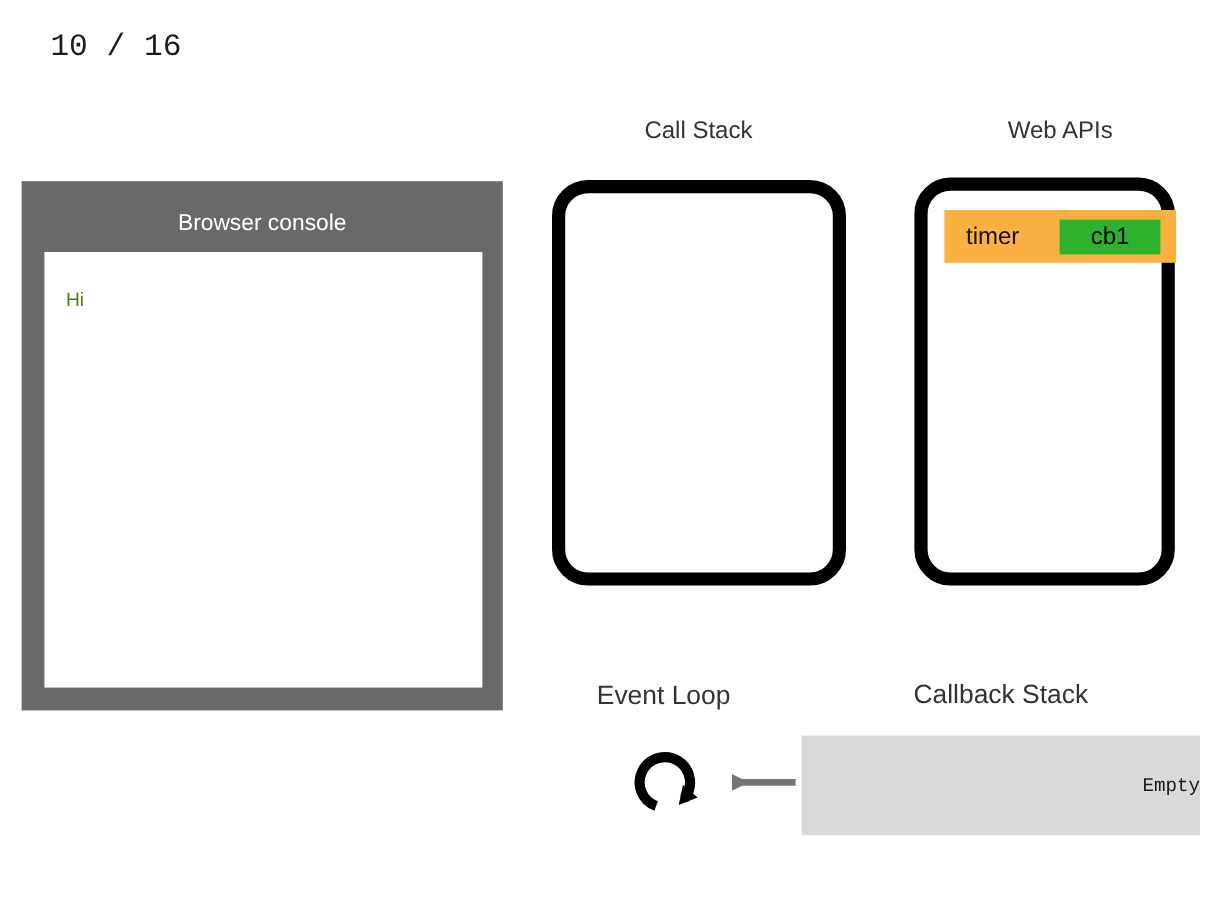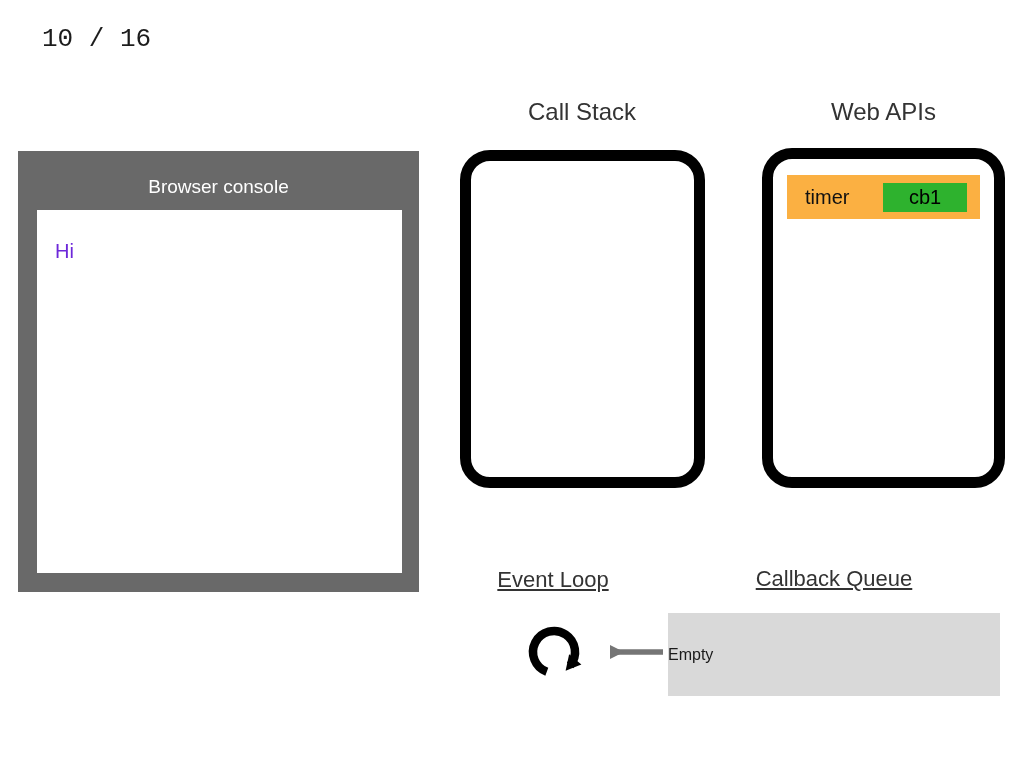--- a/index.html
+++ b/index.html
@@ -38,48 +38,48 @@
     font-size: 19px;
   }
   .console-screen {
     position: absolute;
     left: 19px; top: 59px;
     width: 365px; height: 363px;
     background: #ffffff;
     padding: 30px 0 0 18px;
   }
   .console-log {
-    font-size: 20px;
-    color: #6d28d9;
+    font-size: 16px;
+    color: #4d7c0f;
     line-height: 22px;
     margin-bottom: 19px;
   }
 
   
   .section-title {
     position: absolute;
     text-align: center;
     color: var(--label-dark, #333333);
   }
-  .title-lg { font-size: 24px; }
-  .title-md { font-size: 22px; text-decoration: underline; }
+  .title-lg { font-size: 20px; }
+  .title-md { font-size: 22px; }
   .call-stack-title { left: 460px; top: 98px; width: 244px; }
   .web-apis-title   { left: 762px; top: 98px; width: 243px; }
   .event-loop-title { left: 478px; top: 567px; width: 150px; }
   .callback-queue-title { left: 668px; top: 566px; width: 332px; }
 
   
   .thick-box {
     position: absolute;
     background: #ffffff;
     border: 11px solid #000000;
     border-radius: 30px;
   }
   .call-stack-box { left: 460px; top: 150px; width: 245px; height: 338px; }
-  .web-apis-box   { left: 762px; top: 148px; width: 243px; height: 340px; }
+  .web-apis-box   { left: 762px; top: 148px; width: 217px; height: 340px; }
 
   
   .api-task {
     position: absolute;
     left: 14px; top: 16px;
     width: 193px; height: 44px;
     background: var(--task-orange, #FBB042);
     display: flex;
     align-items: center;
     justify-content: space-between;
@@ -108,21 +108,21 @@
     left: 603px; top: 640px;
     width: 62px; height: 24px;
   }
 
   
   .queue-box {
     position: absolute;
     left: 668px; top: 613px;
     width: 332px; height: 83px;
     background: var(--queue-gray, #D9D9D9);
-    display: flex; align-items: center; justify-content: flex-start;
+    display: flex; align-items: center; justify-content: flex-end; font-family: Liberation Mono, monospace;
   }
   .queue-status {
     font-size: 16px;
     color: #1a1a1a;
   }
 
   
   .watermark {
     position: absolute;
     right: 12px; top: 723px;
@@ -167,19 +167,19 @@
 
   <svg class="queue-arrow-icon" viewBox="0 0 62 24">
     <defs>
       <marker id="grayArrow" markerUnits="userSpaceOnUse" markerWidth="16" markerHeight="16" refX="10" refY="8" orient="auto">
         <path d="M15,1 L1,8 L15,15 z" fill="#757575"></path>
       </marker>
     </defs>
     <line x1="60" y1="12" x2="12" y2="12" stroke="#757575" stroke-width="5.5" marker-end="url(#grayArrow)"></line>
   </svg>
 
-  <div class="section-title title-md callback-queue-title">Callback Queue</div>
+  <div class="section-title title-md callback-queue-title">Callback Stack</div>
   <div class="queue-box">
     <span class="queue-status">Empty</span>
   </div>
 
 
 </div>
 
 </body></html>

